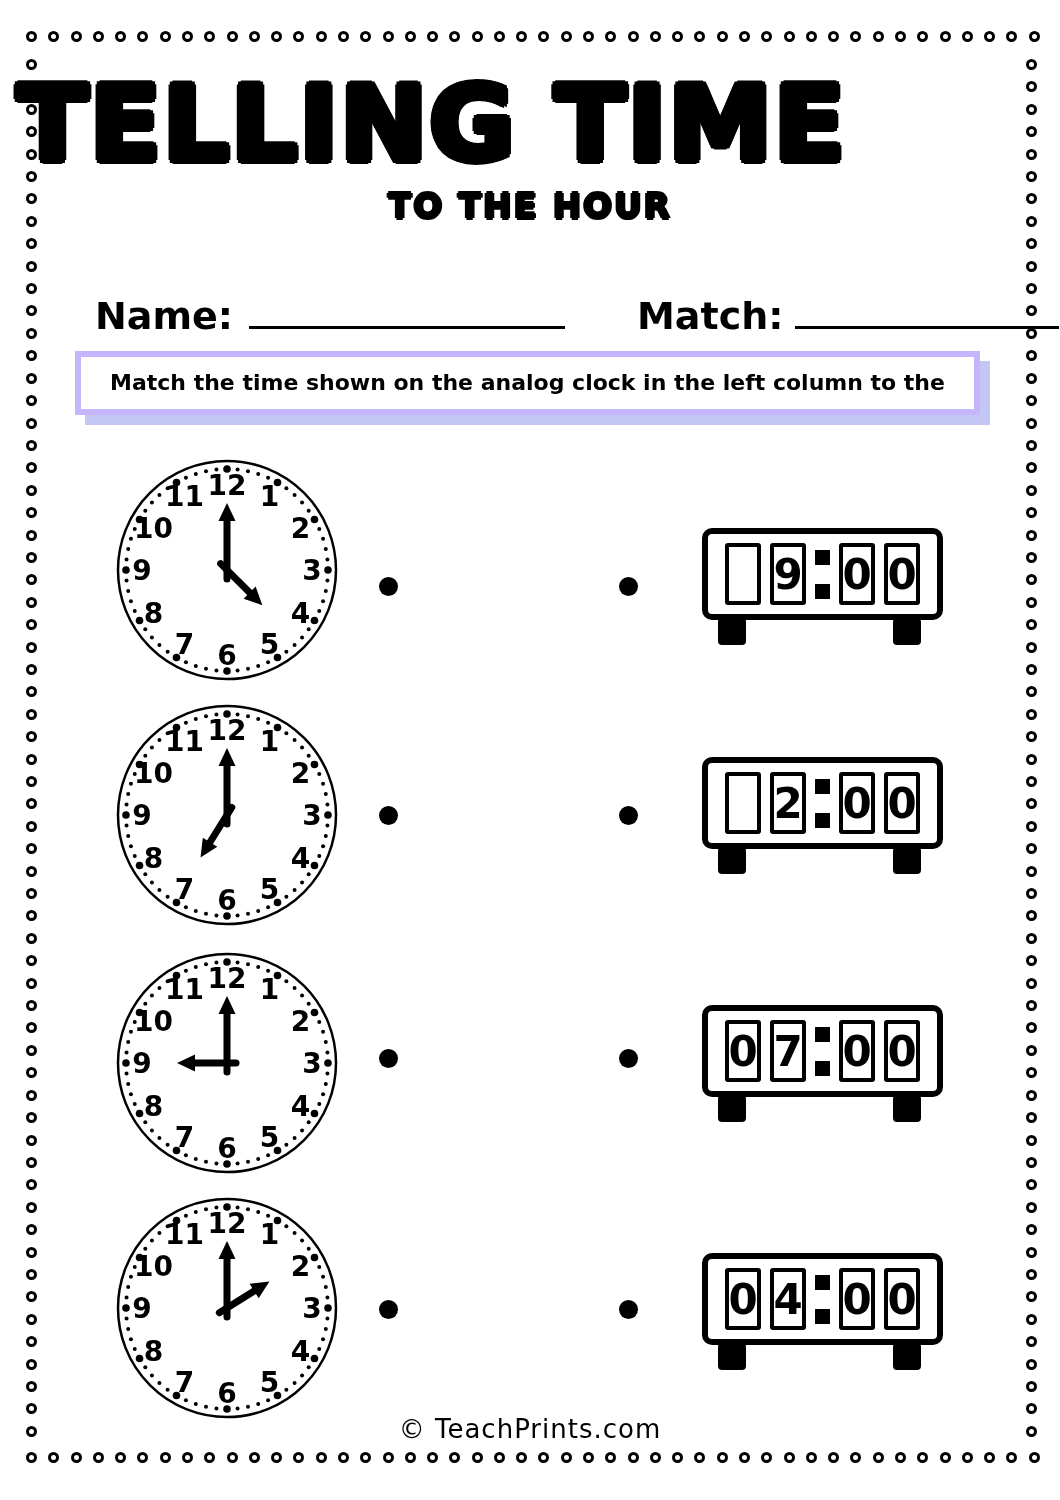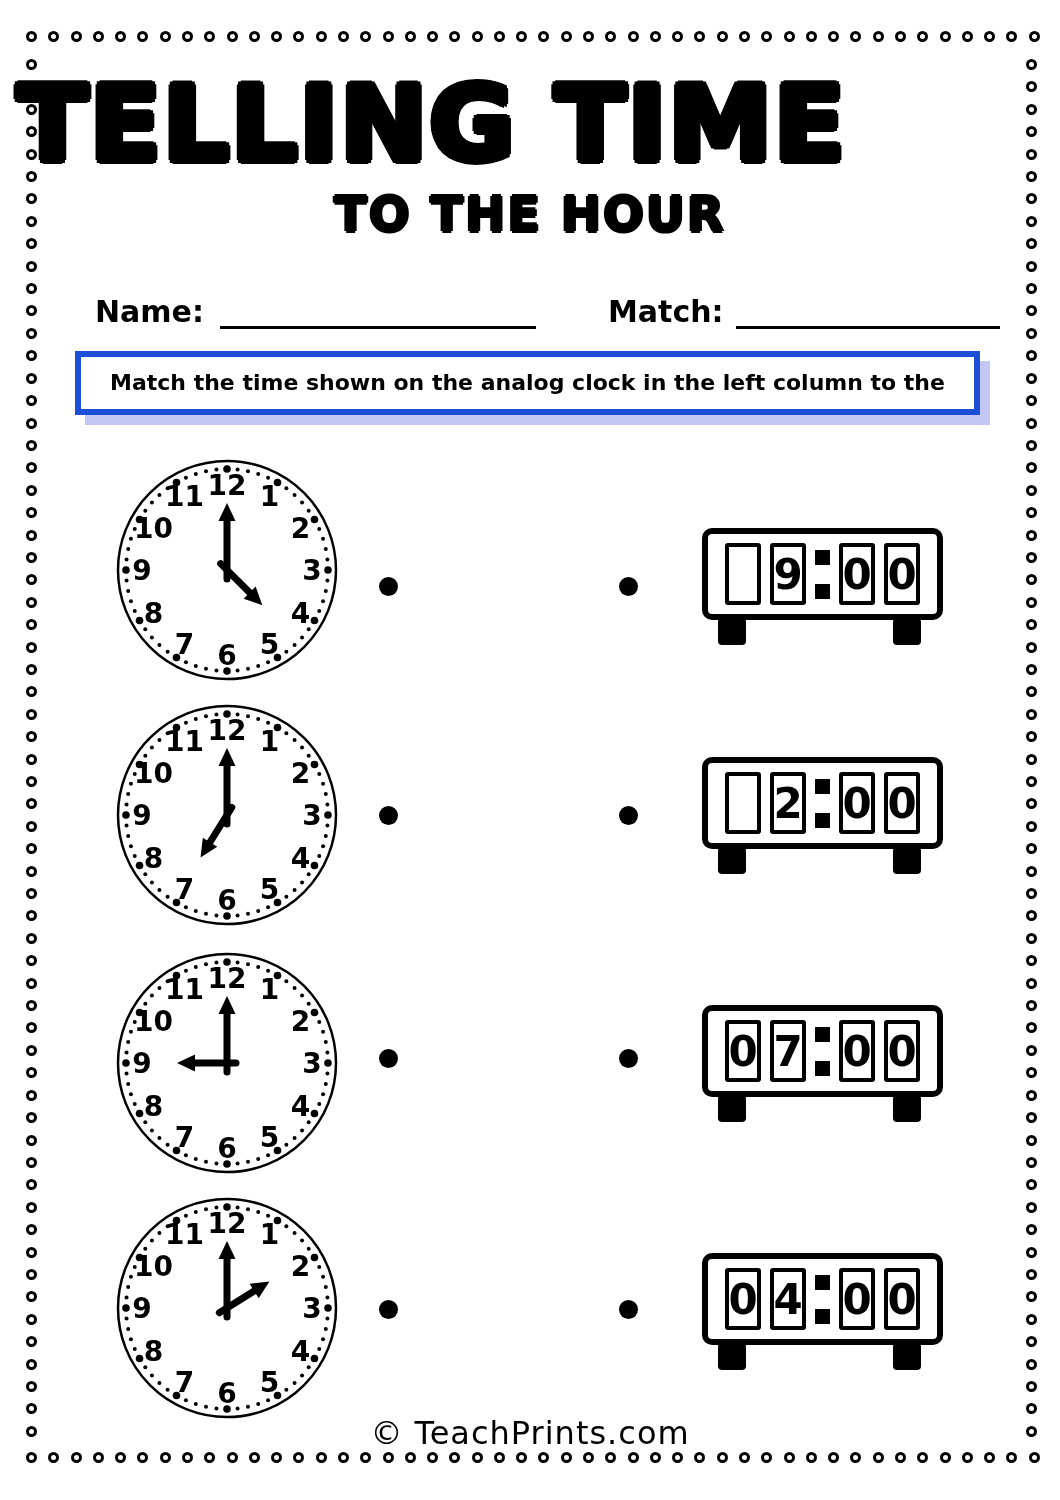--- a/index.html
+++ b/index.html
@@ -12,32 +12,32 @@
   .dots-left{left:26px;top:59px;height:1378px;flex-direction:column;}
   .dots-right{left:1026px;top:59px;height:1378px;flex-direction:column;}
   .bdot{width:11px;height:11px;border:3.5px solid #000;border-radius:50%;
         background:#fff;box-sizing:border-box;flex:0 0 auto;}
   
   .title{position:absolute;top:50px;left:0;width:100%;margin:17px;text-align:left;
          font-size:104px;font-weight:bold;letter-spacing:2px;line-height:1.1;
          text-shadow:4px 0 #000,-4px 0 #000,0 4px #000,0 -4px #000,
                      2.8px 2.8px #000,-2.8px 2.8px #000,2.8px -2.8px #000,-2.8px -2.8px #000;}
   .subtitle{position:absolute;top:186px;left:0;width:100%;text-align:center;
-            font-size:48px;font-weight:bold;letter-spacing:2px;
+            font-size:34px;font-weight:bold;letter-spacing:2px;
             text-shadow:1.6px 0 #000,-1.6px 0 #000,0 1.6px #000,0 -1.6px #000;}
   
   .name-date-row{position:absolute;top:294px;left:95px;display:flex;align-items:flex-start;
-                 font-size:30px;font-weight:bold;}
+                 font-size:38px;font-weight:bold;}
   .writing-line{display:inline-block;border-bottom:3px solid #000;height:32px;}
   .name-line{width:316px;margin-left:16px;}
   .date-label{margin-left:72px;}
   .date-line{width:264px;margin-left:12px;}
   
   .instruction-box{position:absolute;left:75px;top:351px;width:905px;box-sizing:border-box;
-                   border:6px solid #1d4ed8;background:#fff;box-shadow:10px 10px 0 #c4c7f3;
+                   border:6px solid #c4b5fd;background:#fff;box-shadow:10px 10px 0 #c4c7f3;
                    text-align:center;font-size:22px;font-weight:bold;line-height:1.5;
                    padding:9px 4px 10px;}
   .instruction-box div{white-space:nowrap;}
   
   .analog{position:absolute;left:115px;width:224px;height:224px;}
   .analog-r1{top:458px;} .analog-r2{top:703px;} .analog-r3{top:951px;} .analog-r4{top:1196px;}
   
   .mdot{position:absolute;width:19px;height:19px;border-radius:50%;background:#000;}
   .mdot-left{left:379px;} .mdot-right{left:619px;}
   .mdot-r1{top:577px;} .mdot-r2{top:806px;} .mdot-r3{top:1049px;} .mdot-r4{top:1300px;}
@@ -49,21 +49,21 @@
                 justify-content:center;gap:9px;position:relative;z-index:1;}
   .digit-box{box-sizing:border-box;width:36px;height:62px;border:4.5px solid #000;
              border-radius:3px;display:flex;align-items:center;justify-content:center;
              font-size:42px;font-weight:bold;background:#fff;}
   .colon{display:flex;flex-direction:column;gap:19px;}
   .colon span{width:15px;height:15px;background:#000;display:block;}
   .foot{position:absolute;top:90px;width:28px;height:27px;background:#000;border-radius:4px;}
   .foot-l{left:16px;} .foot-r{right:22px;}
   
   .footer{position:absolute;top:1414px;left:0;width:100%;text-align:center;
-          font-size:32px;letter-spacing:1px;}
+          font-size:26px;letter-spacing:1px;}
 </style>
 </head>
 <body>
 
 <div class="page">
 
   <div class="dots dots-top">
       <span class="bdot"></span>
       <span class="bdot"></span>
       <span class="bdot"></span>

